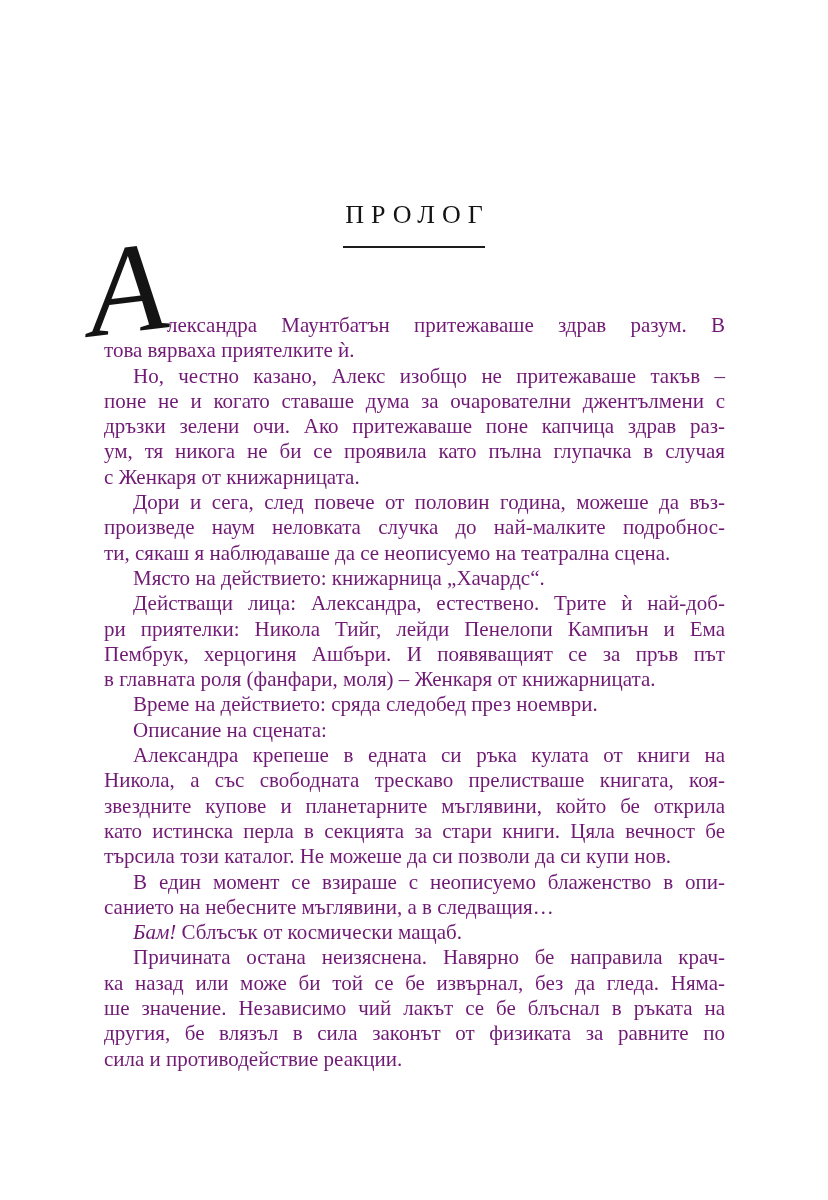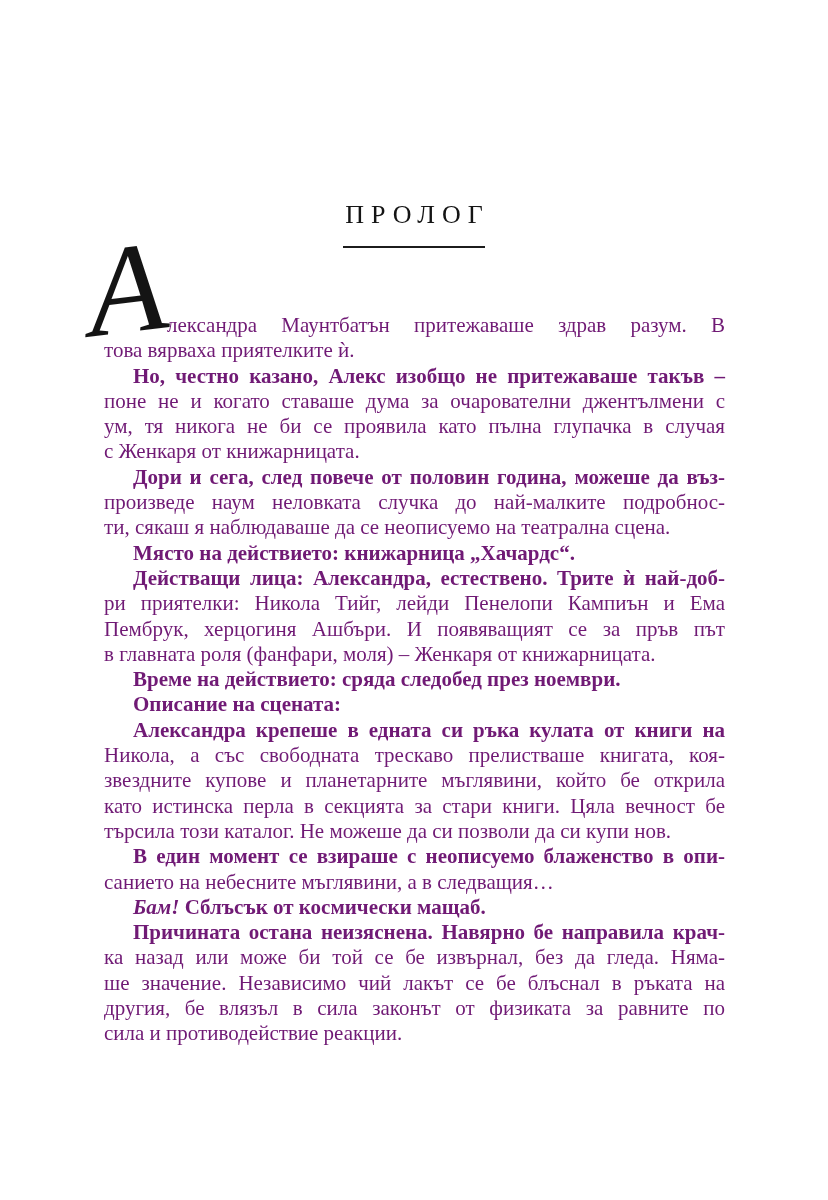--- a/index.html
+++ b/index.html
@@ -55,21 +55,21 @@
   .para { margin: 0; }
   .line {
     text-align: justify;
     text-align-last: justify;
     hyphens: none;
   }
   .line.last {
     text-align: right;
     text-align-last: left;
   }
-  .line.indent { padding-left: 29px; font-weight: bold; }
+  .line.indent { padding-left: 29px; }
   .line.dropgap { padding-left: 63px; }
   .lead-italic { font-style: italic; margin-top: 12px; }
 </style>
 </head>
 <body>
 
 <div class="page">
 
   <div class="chapter-head">
     <h1 class="chapter-title">ПРОЛОГ</h1>
@@ -81,20 +81,21 @@
   <div class="body-text">
 
     <div class="para">
       <div class="line dropgap">лександра Маунтбатън притежаваше здрав разум. В</div>
       <div class="line last">това вярваха приятелките ѝ.</div>
     </div>
 
     <div class="para">
       <div class="line indent">Но, честно казано, Алекс изобщо не притежаваше такъв –</div>
       <div class="line">поне не и когато ставаше дума за очарователни джентълмени с</div>
+      <div class="line">дръзки зелени очи. Ако притежаваше поне капчица здрав раз-</div>
       <div class="line">ум, тя никога не би се проявила като пълна глупачка в случая</div>
       <div class="line last">с Женкаря от книжарницата.</div>
     </div>
 
     <div class="para">
       <div class="line indent">Дори и сега, след повече от половин година, можеше да въз-</div>
       <div class="line">произведе наум неловката случка до най-малките подробнос-</div>
       <div class="line last">ти, сякаш я наблюдаваше да се неописуемо на театрална сцена.</div>
     </div>
 

